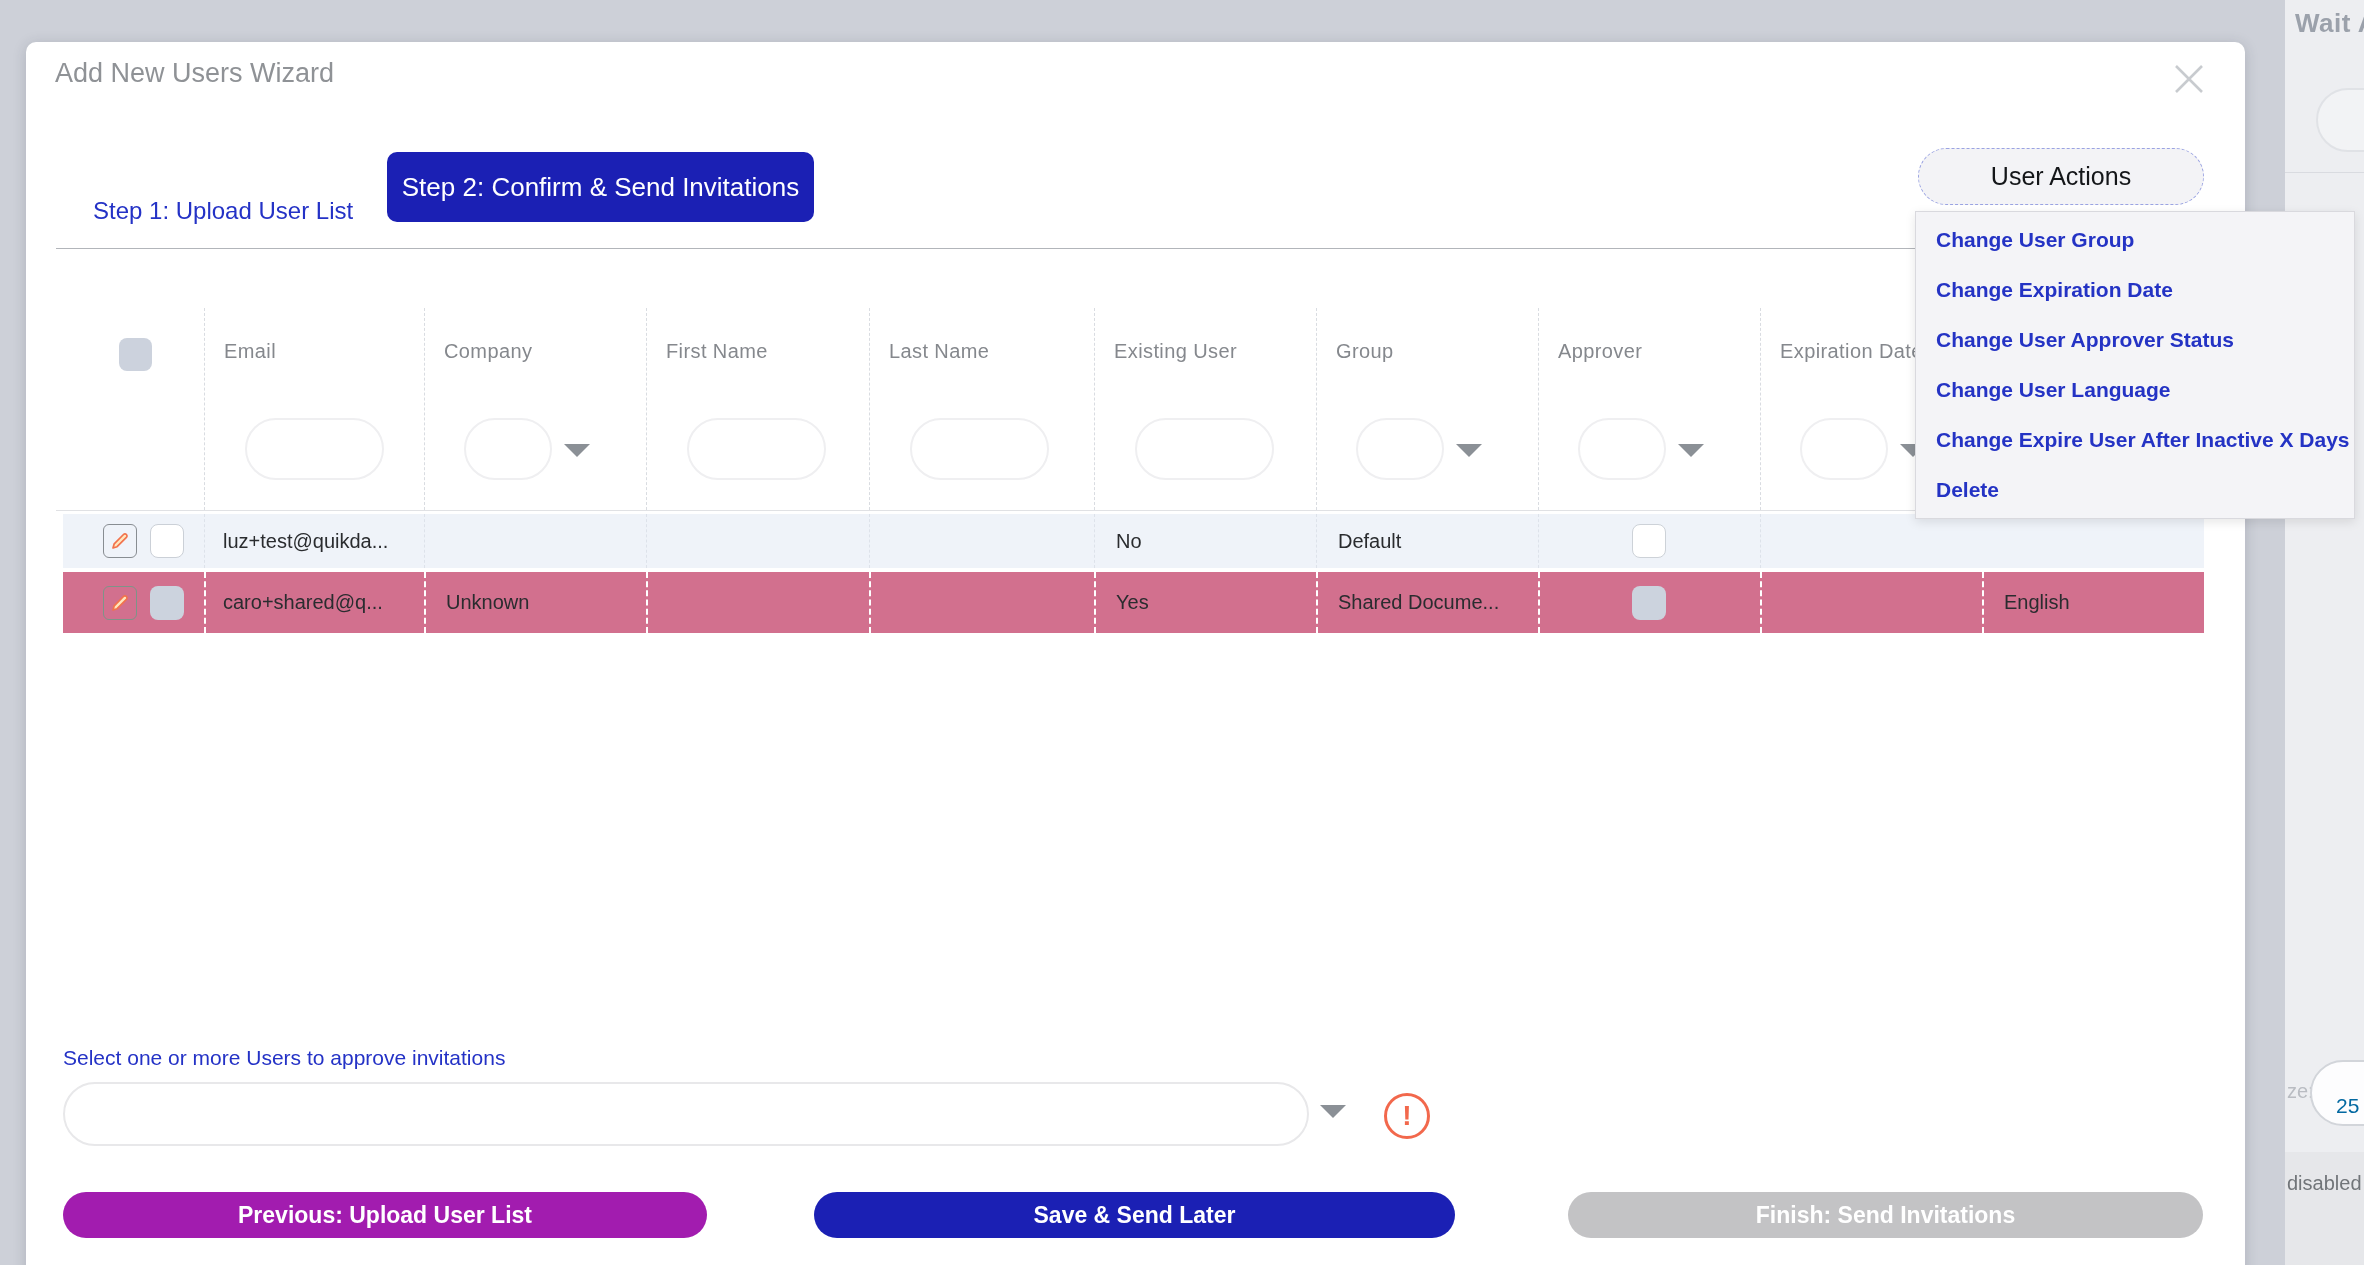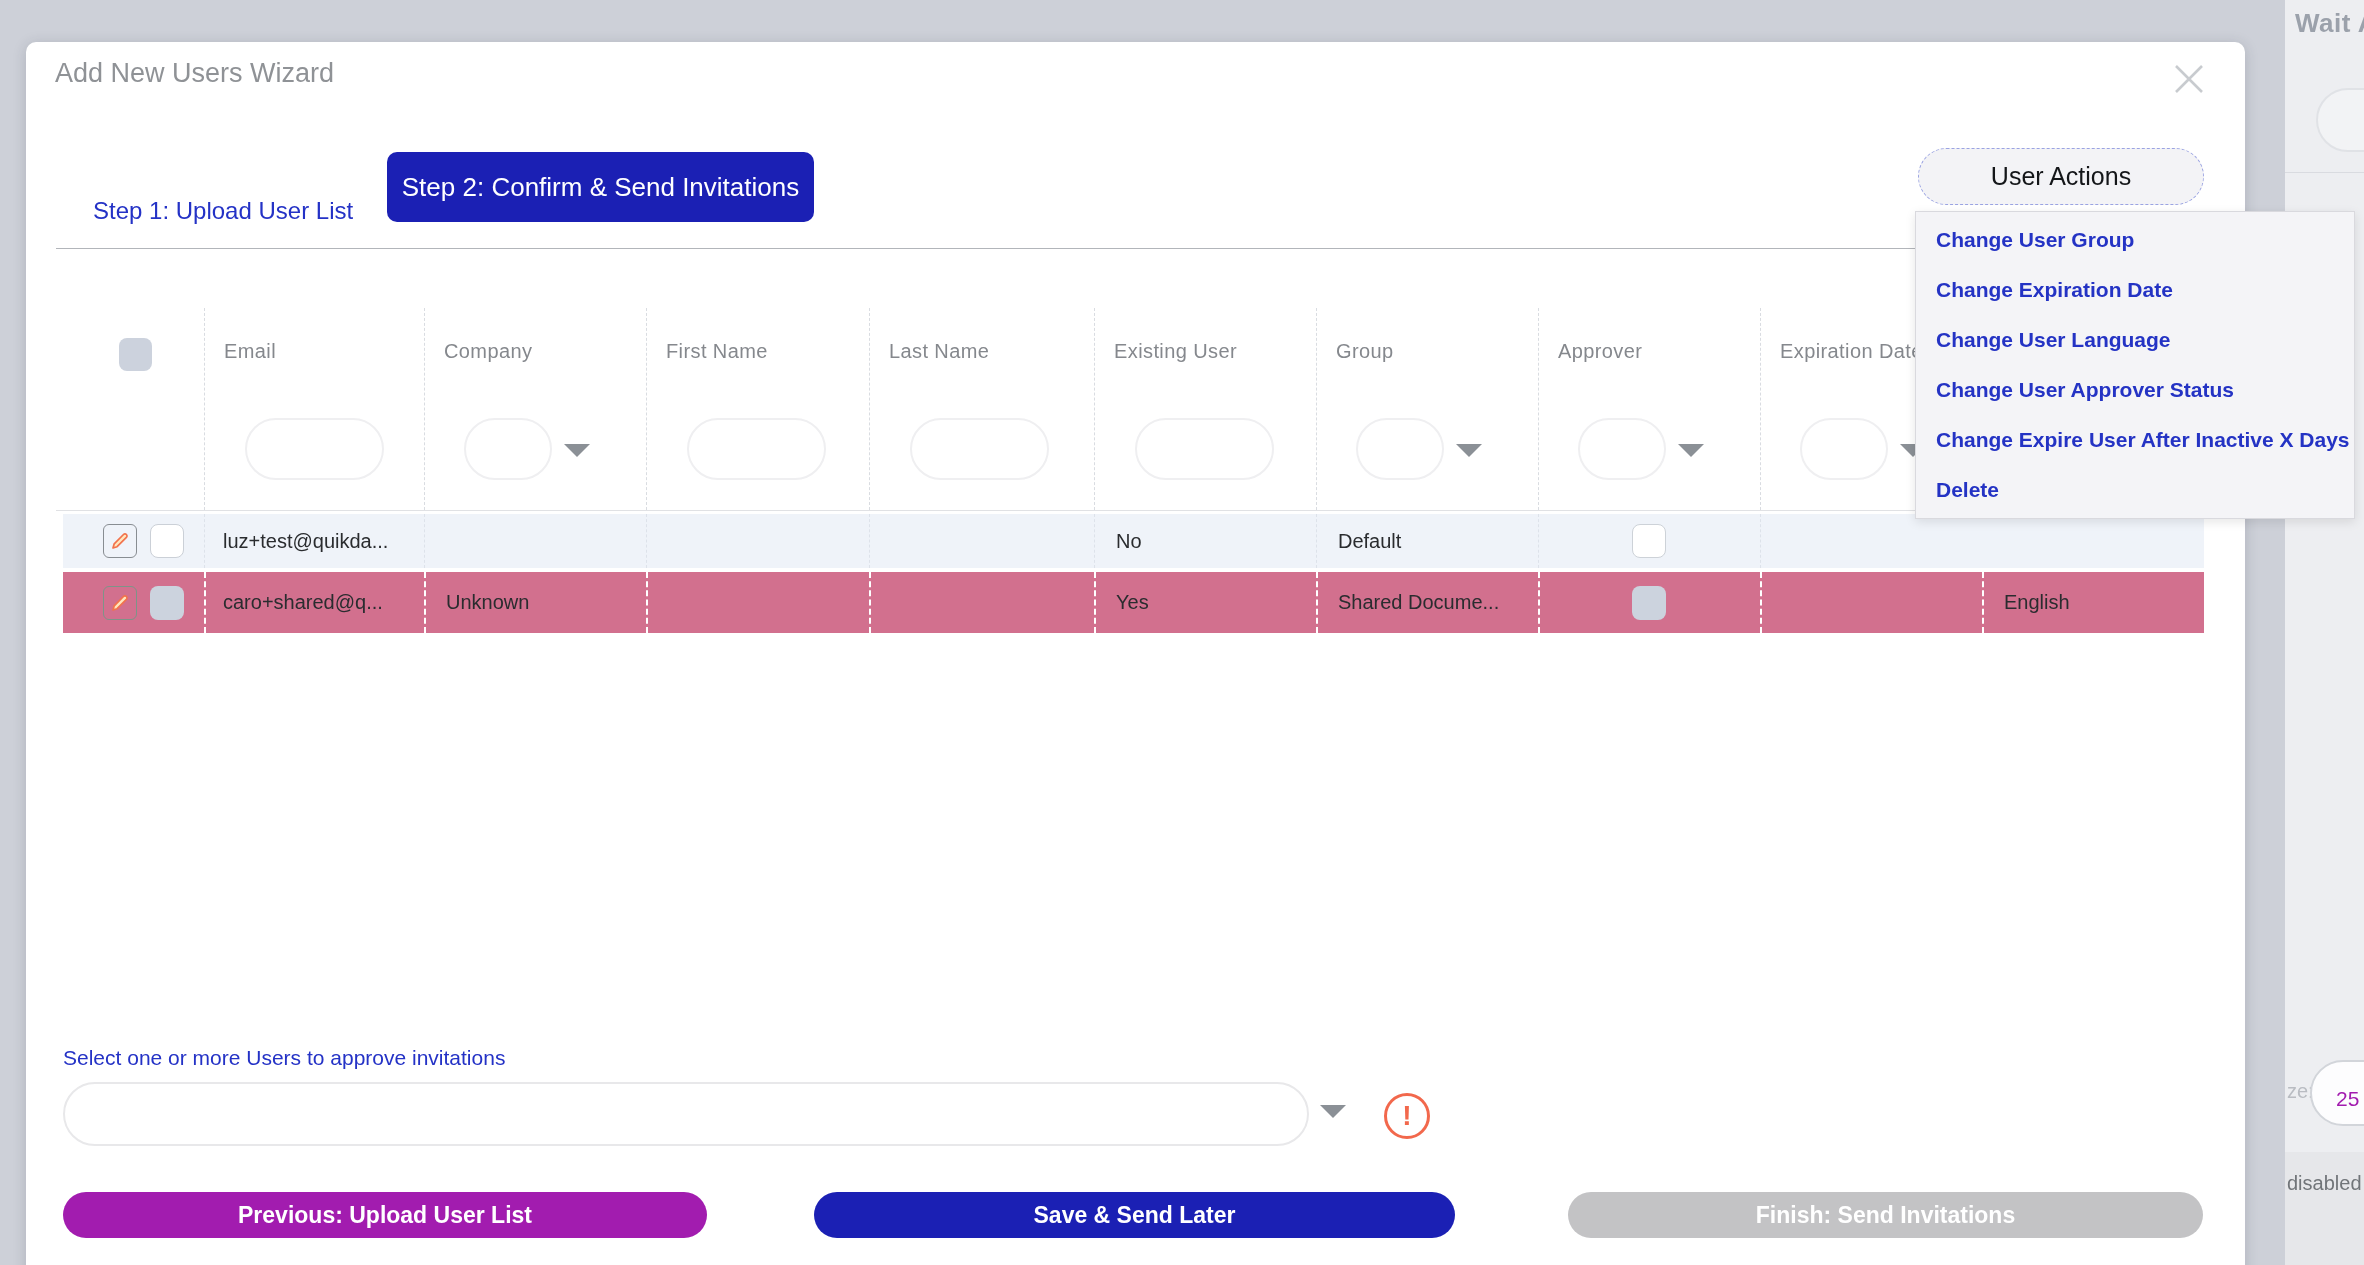--- a/index.html
+++ b/index.html
@@ -6,21 +6,21 @@
   *{box-sizing:border-box;font-family:"Liberation Sans", sans-serif;}
   #page{position:relative;width:2364px;height:1265px;background:#cdd0d8;overflow:hidden;}
 
   
   #bg-panel{position:absolute;left:2285px;top:0;width:79px;height:1265px;background:#edeef1;}
   .bg-heading{position:absolute;left:10px;top:8px;font-size:26px;font-weight:bold;color:#9ba1ab;letter-spacing:.5px;white-space:nowrap;}
   .bg-pill{position:absolute;left:31px;top:88px;width:110px;height:64px;border:2px solid #e0e2e6;border-radius:32px;background:#f2f3f5;}
   .bg-hline{position:absolute;left:0;top:172px;width:79px;height:1px;background:#d9dbe0;}
   .bg-ze{position:absolute;left:2px;top:1080px;font-size:20px;color:#b9bcc2;white-space:nowrap;}
   .bg-pill25{position:absolute;left:25px;top:1060px;width:88px;height:66px;border:2px solid #d2d5da;border-radius:33px;background:#fdfdfe;}
-  .bg-pill25 span{position:absolute;left:24px;top:25px;font-size:21px;color:#a21caf;}
+  .bg-pill25 span{position:absolute;left:24px;top:32px;font-size:21px;color:#0369a1;}
   .bg-band{position:absolute;left:0;top:1152px;width:79px;height:113px;background:#e6e7ea;}
   .bg-disabled{position:absolute;left:2px;top:20px;font-size:20px;color:#717579;white-space:nowrap;}
 
   
   #modal{position:absolute;left:26px;top:42px;width:2219px;height:1249px;background:#ffffff;border-radius:10px 10px 0 0;box-shadow:0 2px 14px rgba(40,45,60,.18);}
   .modal-title{position:absolute;left:29px;top:16px;font-size:27px;font-weight:500;color:#8f9296;white-space:nowrap;}
   .close-btn{position:absolute;left:2140px;top:14px;width:46px;height:46px;cursor:pointer;}
 
   .tab-link{position:absolute;left:67px;top:133px;font-size:24px;color:#2432c6;white-space:nowrap;cursor:pointer;margin-top:22px;}
   .tab-active{position:absolute;left:361px;top:110px;width:427px;height:70px;background:#1b20b4;border-radius:10px;color:#fff;
@@ -100,22 +100,22 @@
     </div>
 
     <div class="tab-link">Step 1: Upload User List</div>
     <div class="tab-active">Step 2: Confirm &amp; Send Invitations</div>
     <div class="tabs-divider"></div>
 
     <div class="ua-btn">User Actions</div>
     <div class="ua-menu">
       <div class="ua-item">Change User Group</div>
       <div class="ua-item">Change Expiration Date</div>
+      <div class="ua-item">Change User Approver Status</div>
       <div class="ua-item">Change User Language</div>
-      <div class="ua-item">Change User Approver Status</div>
       <div class="ua-item">Change Expire User After Inactive X Days</div>
       <div class="ua-item">Delete</div>
     </div>
 
     <div class="selall"></div>
 
     <div class="hdr-label" style="left:198px">Email</div>
     <div class="hdr-label" style="left:418px">Company</div>
     <div class="hdr-label" style="left:640px">First Name</div>
     <div class="hdr-label" style="left:863px">Last Name</div>

